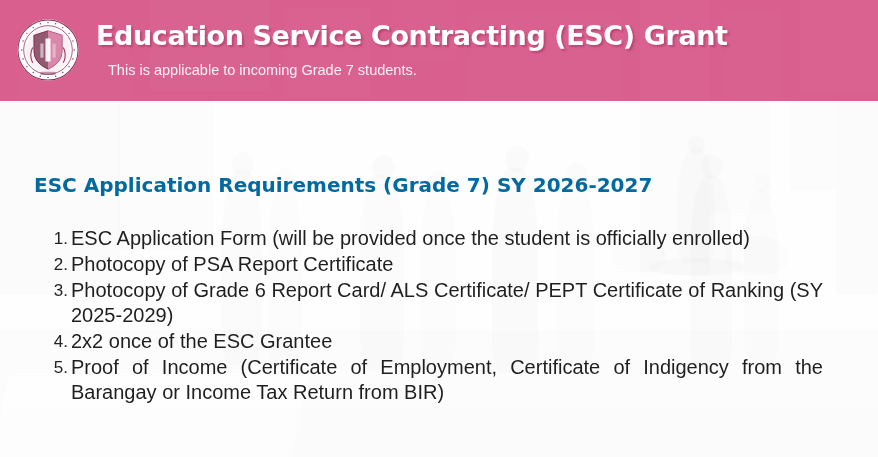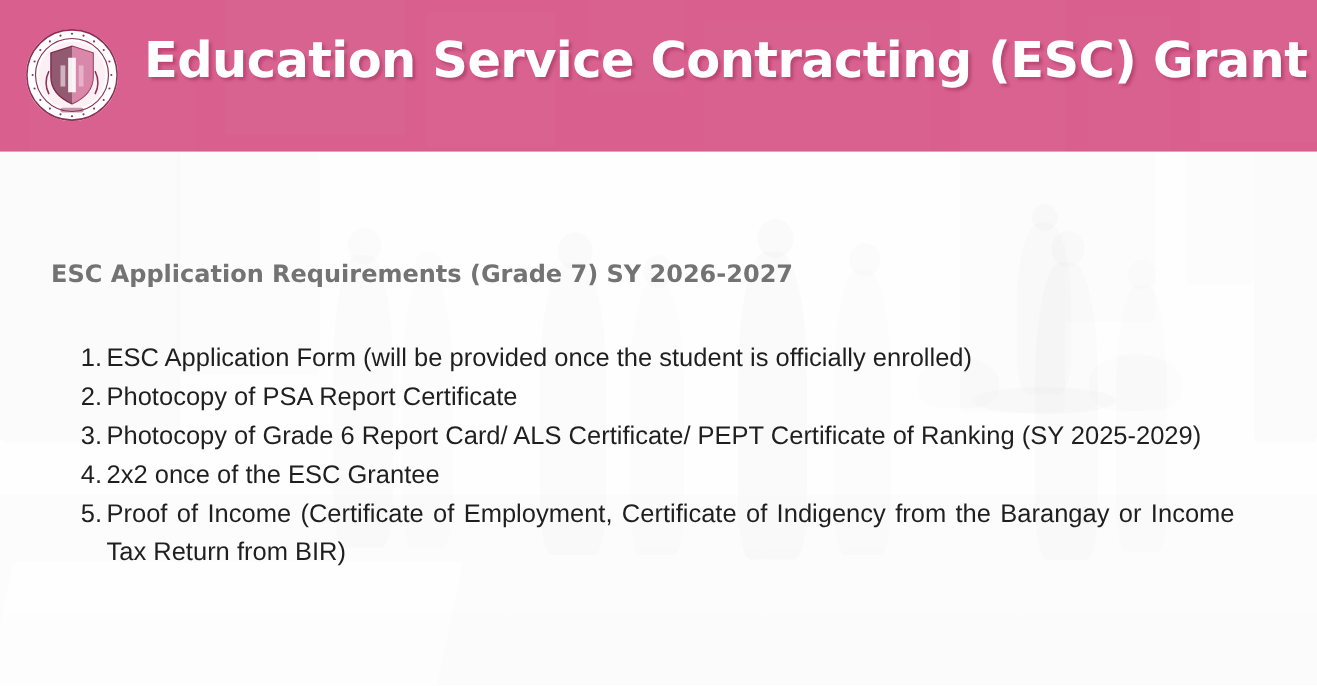--- a/index.html
+++ b/index.html
@@ -142,21 +142,21 @@
     left: 16px;
     top: 18px;
     width: 64px;
     height: 64px;
   }
 
   .header-title {
     position: absolute;
     left: 96px;
     top: 20px;
-    font-size: 33px;
+    font-size: 27px;
     font-weight: bold;
     color: #ffffff;
     letter-spacing: -0.4px;
     white-space: nowrap;
     text-shadow: 2px 2px 2px rgba(150, 40, 85, .45);
     font-family: "DejaVu Sans", "Liberation Sans", sans-serif;
   }
   .header-subtitle {
     position: absolute;
     left: 108px;
@@ -185,23 +185,23 @@
     color: #ffffff;
     letter-spacing: 0.1px;
     white-space: nowrap;
   }
 
   
   .content-title {
     position: absolute;
     left: 34px;
     top: 173px;
-    font-size: 16px;
+    font-size: 20px;
     font-weight: bold;
-    color: #737373;
+    color: #0369a1;
     white-space: nowrap;
     font-family: "DejaVu Sans", "Liberation Sans", sans-serif;
   }
 
   .req-list {
     position: absolute;
     left: 46px;
     top: 226px;
     width: 800px;
   }
@@ -214,21 +214,21 @@
     width: 22px;
     flex: 0 0 22px;
     text-align: right;
     font-size: 17px;
     line-height: 25px;
     color: #1f1f1f;
     font-family: "Liberation Sans", "DejaVu Sans", sans-serif;
   }
   .req-text {
     flex: 1 1 auto;
-    font-size: 17px;
+    font-size: 20px;
     line-height: 25px;
     color: #1f1f1f;
     padding-left: 3px;
     font-family: "Liberation Sans", "DejaVu Sans", sans-serif;
   }
   .req-text.justify {
     text-align: justify;
     text-align-last: left;
   }
   .w-a { max-width: 752px; }
@@ -324,20 +324,21 @@
           <circle cx="9" cy="50" r="1.1"></circle>
         <circle cx="11" cy="36" r="1.1"></circle>
           <circle cx="17" cy="24" r="1.1"></circle>
         <circle cx="27" cy="15" r="1.1"></circle>
           <circle cx="38" cy="9" r="1.1"></circle>
       </g>
       <rect x="38" y="84" width="24" height="5" rx="2" fill="#8e2f56" opacity=".5"></rect>
     </svg>
 
     <div class="header-title">Education Service Contracting (ESC) Grant</div>
+    <div class="header-subtitle">This is applicable to incoming Grade 7 students.</div>
   </div>
 
 
   <div class="content-title">ESC Application Requirements (Grade 7) SY 2026-2027</div>
 
   <div class="req-list">
 
     <div class="req-item">
       <div class="req-num">1.</div>
       <div class="req-text w-b">ESC Application Form (will be provided once the student is officially enrolled)</div>

